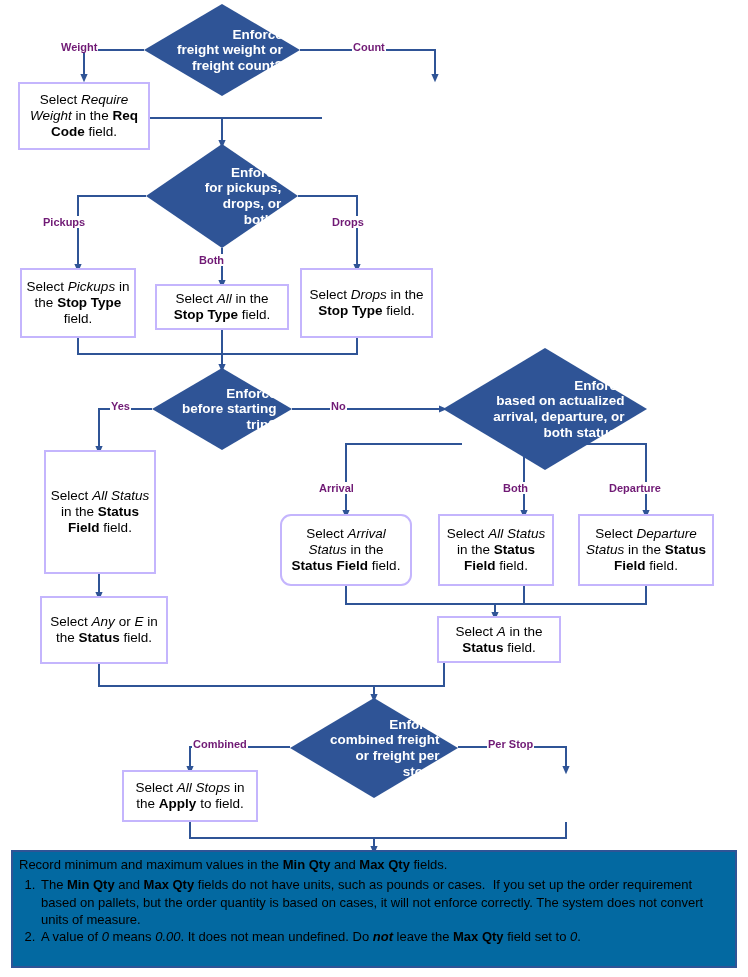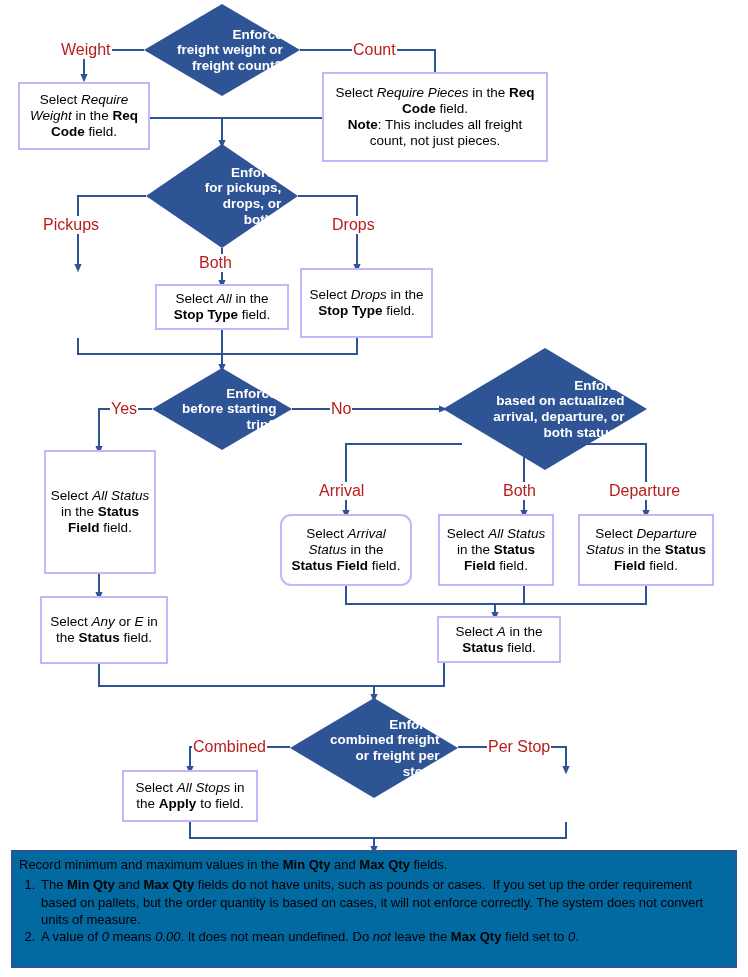--- a/index.html
+++ b/index.html
@@ -64,23 +64,23 @@
     color: #ffffff;
     font-weight: bold;
     font-size: 13.5px;
     line-height: 1.16;
     text-align: right;
     width: 78%;
   }
   
   .elabel {
     position: absolute;
-    color: #b91c1c;
-    font-weight: normal;
-    font-size: 16px;
+    color: #701a75;
+    font-weight: bold;
+    font-size: 11px;
     white-space: nowrap;
     z-index: 4;
     background: #ffffff;
     padding: 0 1px;
   }
   
   .notes {
     position: absolute;
     border: 2px solid #2F5496;
     background: #0369a1;
@@ -94,21 +94,21 @@
   .notes .lead { margin: 0 0 3px 0; }
   .notes .nhead { margin: 0 0 1px 0; }
   .notes ol {
     margin: 0;
     padding-left: 20px;
     list-style-type: decimal;
   }
   .notes ol li { margin: 0 0 0 0; padding-left: 2px; }
   .notes b { font-weight: bold; }
   .notes i { font-style: italic; }
-  .notes .bi { font-weight: normal; font-style: italic; text-align: center; }
+  .notes .bi { font-weight: bold; font-style: italic; text-align: center; }
 </style>
 </head>
 <body>
 
 <div id="canvas">
 
   <svg id="wires" viewBox="0 0 748 977">
     <defs>
       <marker id="arrow" markerWidth="9" markerHeight="9" refX="4.2" refY="4.5" orient="auto" markerUnits="userSpaceOnUse">
         <path d="M0,0.8 L8.4,4.5 L0,8.2 z" fill="#2F5496"></path>
@@ -175,40 +175,39 @@
   </div>
   <div class="elabel" style="left:60px; top:41px;">Weight</div>
   <div class="elabel" style="left:352px; top:41px;">Count</div>
 
   <div class="node box" style="left:18px; top:82px; width:132px; height:68px;">
     <span class="t">
       Select <i>Require Weight</i> in the <b>Req Code</b> field.
     </span>
   </div>
 
-  <div class="node box" style="left:322px; top:72px; width:226px; height:90px;">
-    <span class="t">
-      Select <i>Require Pieces</i> in the <b>Req Code</b> field.<br>
-      <b>Note</b>: This includes all freight count, not just pieces.
-    </span>
-  </div>
 
   <div class="node diamond" style="left:146px; top:144px; width:152px; height:104px;">
     <div class="dshape"></div>
     <div class="dtext">
       <span>Enforce</span><br>
       <span>for pickups,</span><br>
       <span>drops, or</span><br>
       <span>both?</span>
     </div>
   </div>
   <div class="elabel" style="left:42px; top:216px;">Pickups</div>
   <div class="elabel" style="left:198px; top:254px;">Both</div>
   <div class="elabel" style="left:331px; top:216px;">Drops</div>
 
+  <div class="node box" style="left:20px; top:268px; width:116px; height:70px;">
+    <span class="t">
+      Select <i>Pickups</i> in the <b>Stop Type</b> field.
+    </span>
+  </div>
 
   <div class="node box" style="left:155px; top:284px; width:134px; height:46px;">
     <span class="t">
       Select <i>All</i> in the <b>Stop Type</b> field.
     </span>
   </div>
 
   <div class="node box" style="left:300px; top:268px; width:133px; height:70px;">
     <span class="t">
       Select <i>Drops</i> in the <b>Stop Type</b> field.

